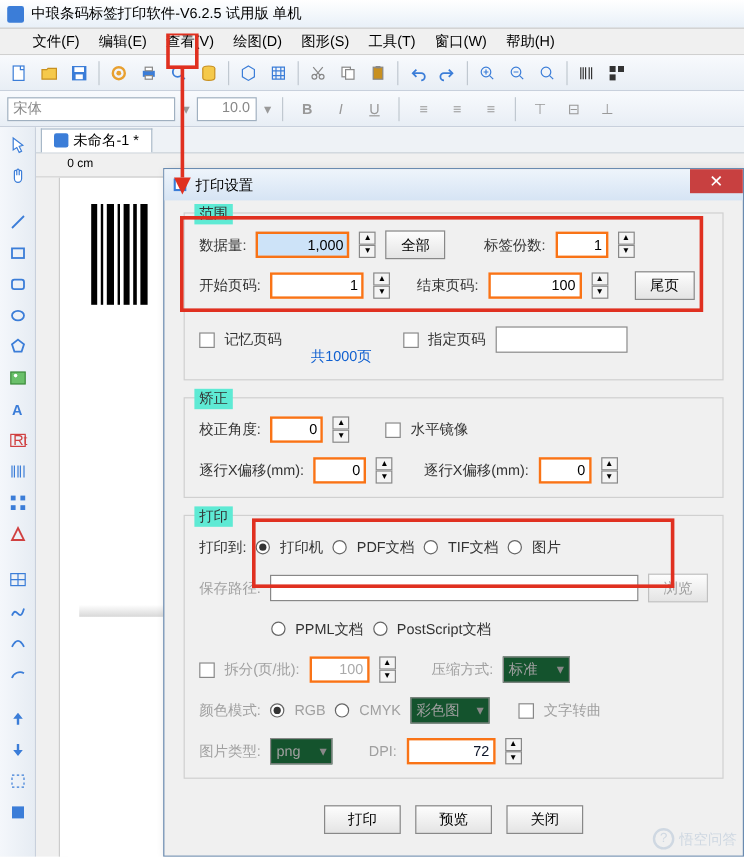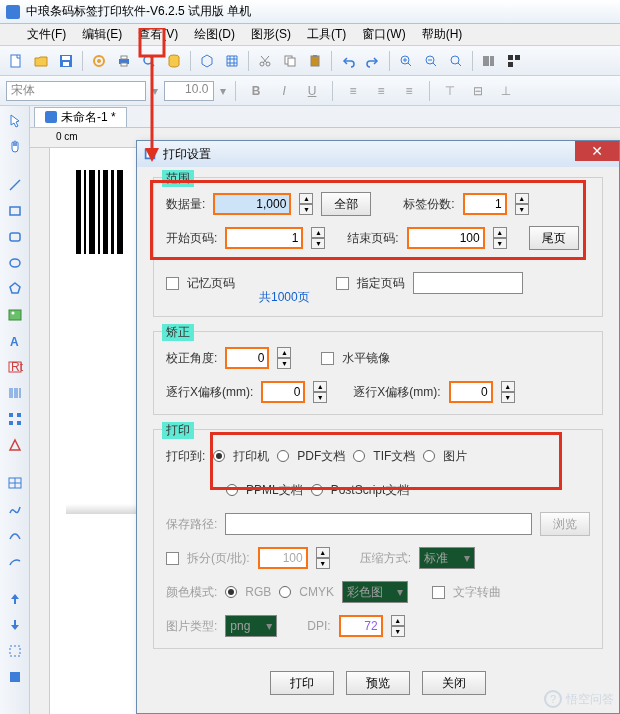--- a/index.html
+++ b/index.html
@@ -502,31 +502,31 @@
         <span class="lbl">打印到:</span>
         <div class="radio on"></div>
         <span class="lbl">打印机</span>
         <div class="radio"></div>
         <span class="lbl">PDF文档</span>
         <div class="radio"></div>
         <span class="lbl">TIF文档</span>
         <div class="radio"></div>
         <span class="lbl">图片</span>
       </div>
+      <div class="row">
+        <span class="lbl disabled">保存路径:</span>
+        <div class="txt-input"></div>
+        <div class="btn disabled">浏览</div>
+      </div>
+
       <div class="row" style="padding-left:60px">
         <div class="radio"></div>
         <span class="lbl">PPML文档</span>
         <div class="radio"></div>
         <span class="lbl">PostScript文档</span>
-      </div>
-
-      <div class="row">
-        <span class="lbl disabled">保存路径:</span>
-        <div class="txt-input"></div>
-        <div class="btn disabled">浏览</div>
       </div>
 
       <div class="row">
         <div class="chk"></div>
         <span class="lbl disabled">拆分(页/批):</span>
         <div class="num" style="width:50px;color:#aaa">100</div>
         <div class="spin">
             <div>▲</div>
             <div>▼</div>
           </div>
@@ -545,21 +545,21 @@
         <span style="width:8px"></span>
         <div class="chk"></div>
         <span class="lbl disabled">文字转曲</span>
       </div>
 
       <div class="row">
         <span class="lbl disabled">图片类型:</span>
         <div class="sel" style="width:52px">png</div>
         <span style="width:14px"></span>
         <span class="lbl disabled">DPI:</span>
-        <div class="num" style="width:44px;color:#8b5cf6">72</div>
+        <div class="num" style="width:74px;color:#0f172a">72</div>
         <div class="spin">
             <div>▲</div>
             <div>▼</div>
           </div>
       </div>
     </div>
 
     <div class="dlg-buttons">
       <div class="btn" style="width:64px;justify-content:center">打印</div>
       <div class="btn" style="width:64px;justify-content:center">预览</div>

